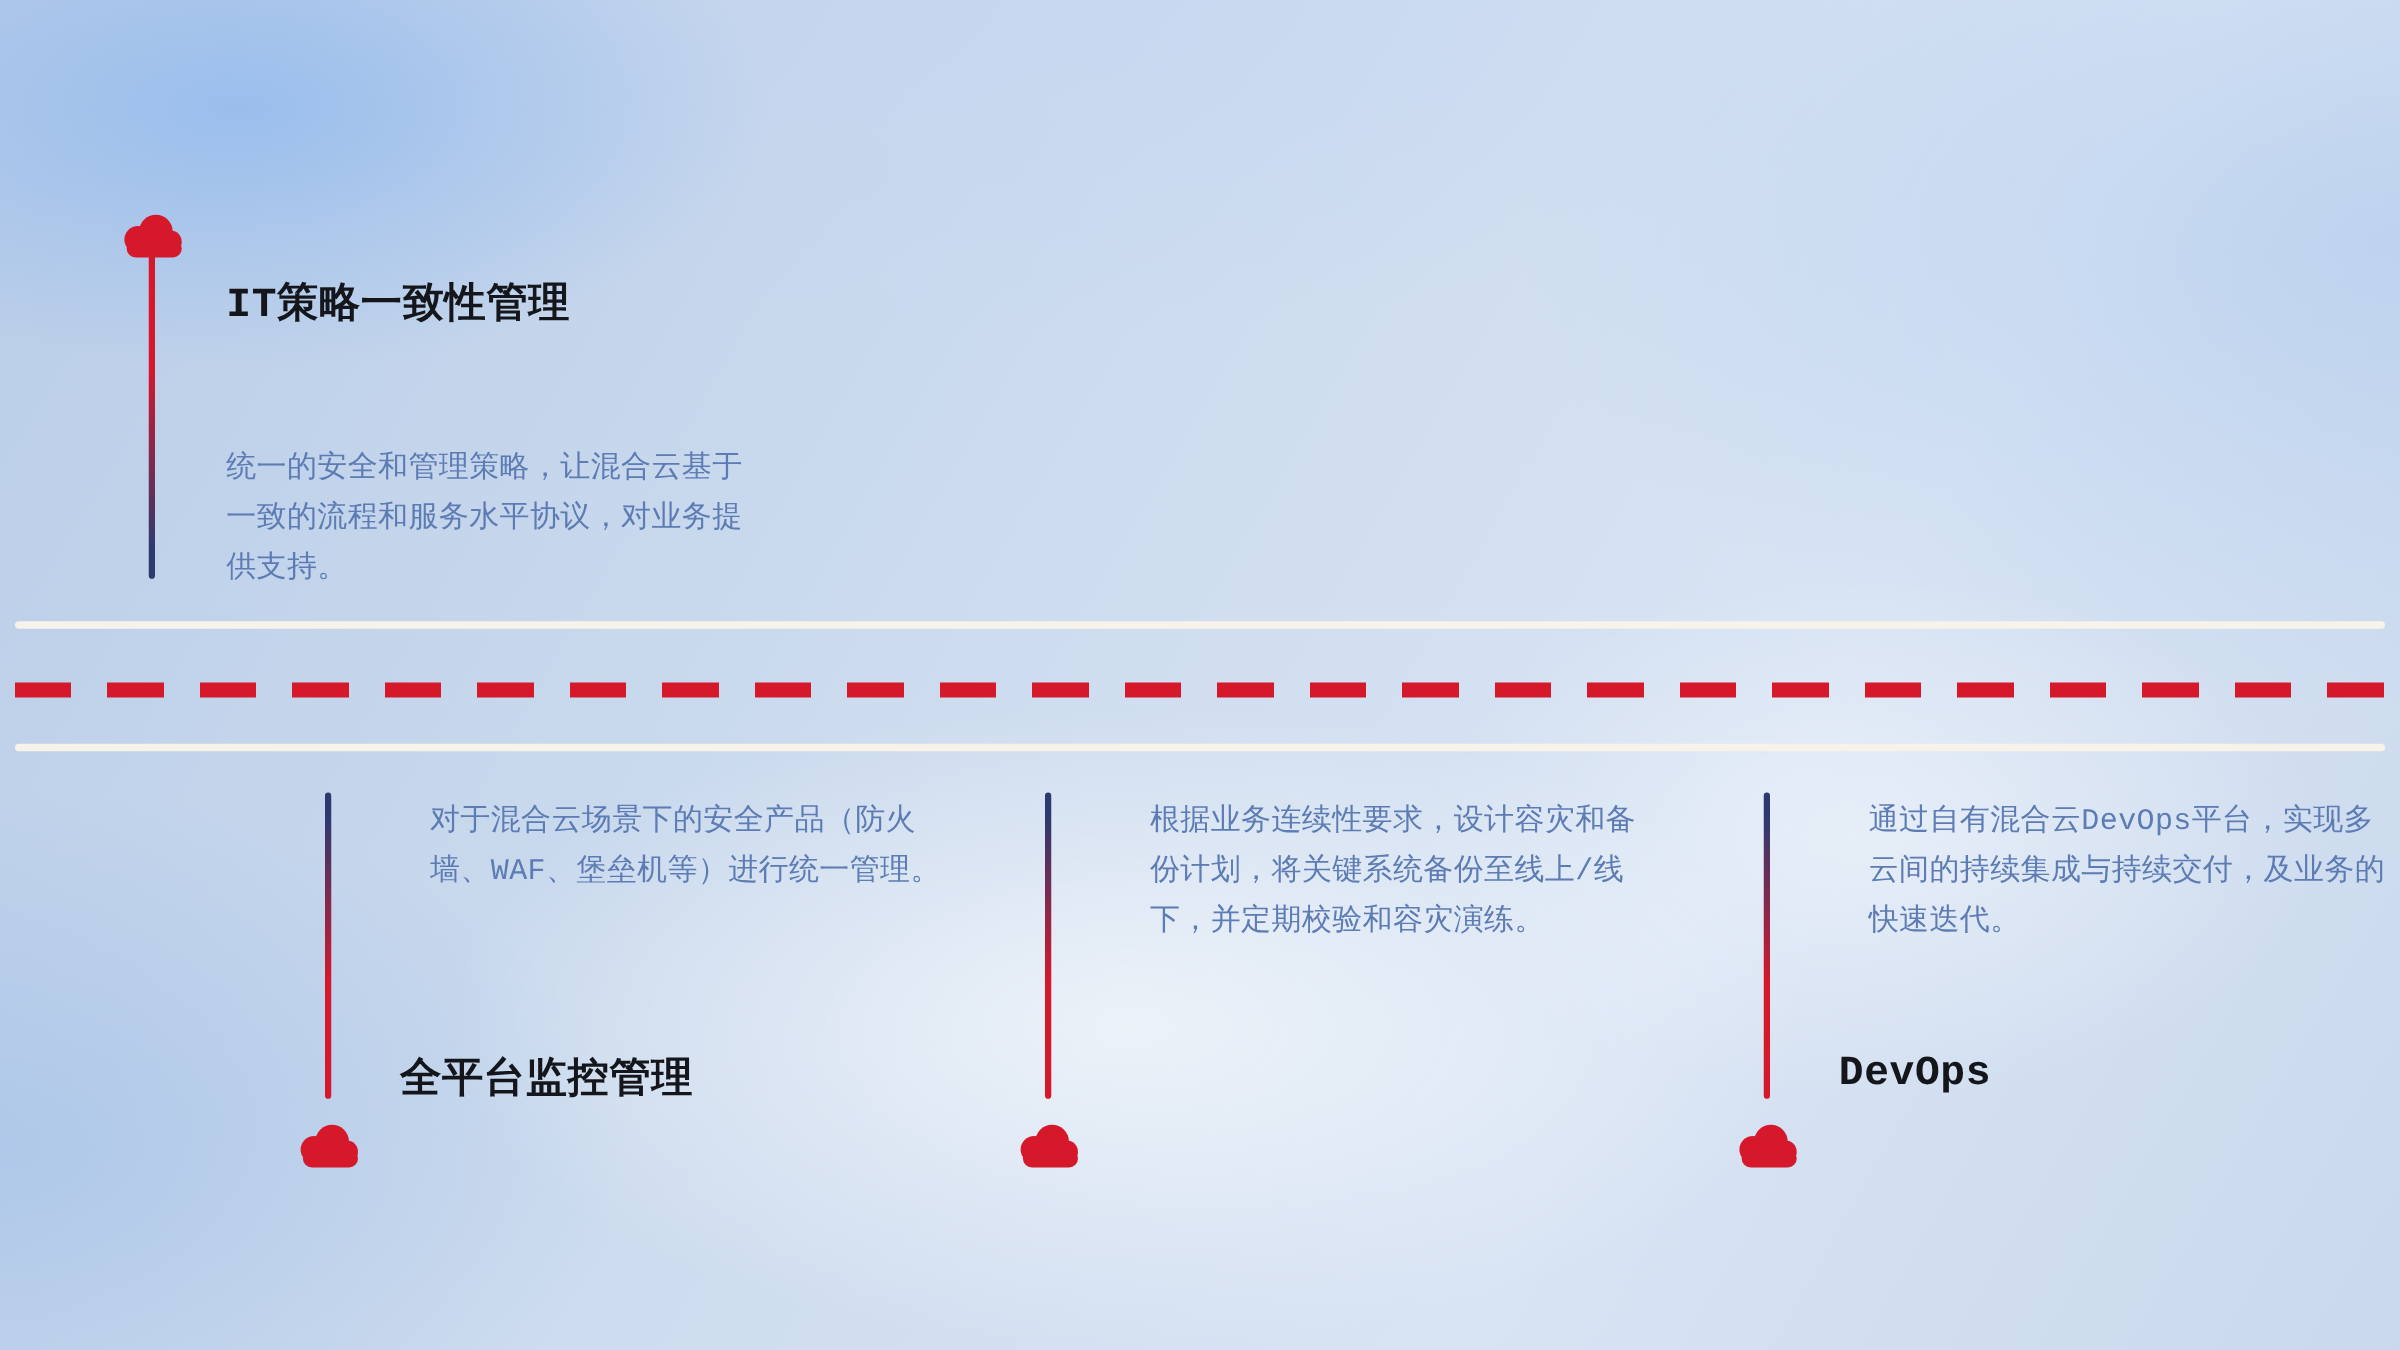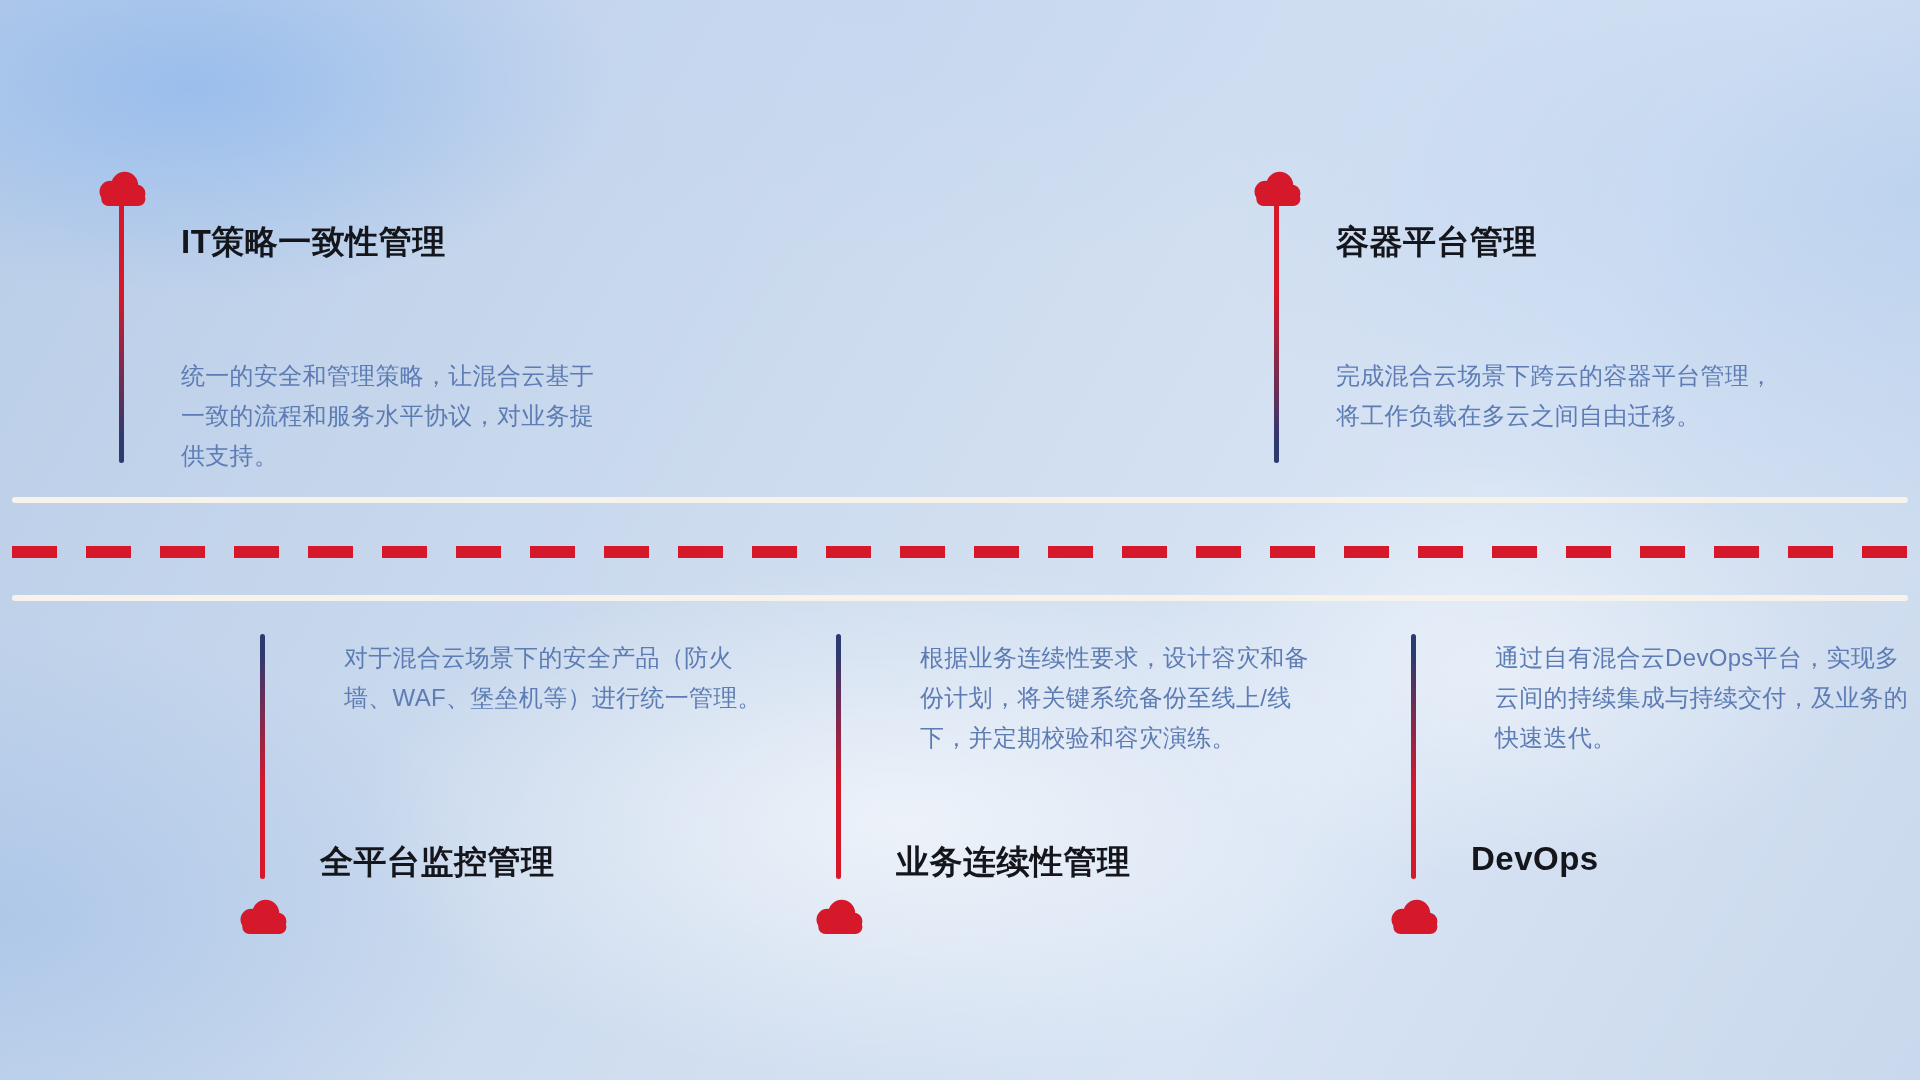--- a/index.html
+++ b/index.html
@@ -34,21 +34,21 @@
   }
   .road-line.upper{top:497px;}
   .road-line.lower{top:595px;}
   .road-dashes{
     position:absolute;left:12px;right:12px;top:546px;height:12px;
     background:repeating-linear-gradient(90deg,
       var(--accent-red) 0 45px, transparent 45px 74px);
   }
 
   
-  .item{position:absolute;width:480px;}
+  .item{position:absolute;width:480px;font-family:Liberation Mono, monospace;}
   .item .cloud{position:absolute;width:54px;height:40px;display:block;}
   .item .cloud svg{width:100%;height:100%;fill:var(--accent-red);}
   .item .stem{position:absolute;width:5px;border-radius:3px;}
   .item h2{
     position:absolute;color:var(--title-text);
     font-size:33px;font-weight:700;letter-spacing:.5px;white-space:nowrap;
   }
   .item p{
     position:absolute;color:var(--desc-text);
     font-size:24px;line-height:40px;letter-spacing:.3px;
@@ -99,33 +99,20 @@
           <circle cx="46" cy="27" r="10"></circle>
           <rect x="7" y="25" width="49" height="16" rx="8"></rect>
         </svg>
     </span>
     <div class="stem"></div>
     <h2>IT策略一致性管理</h2>
     <p>统一的安全和管理策略，让混合云基于一致的流程和服务水平协议，对业务提供支持。</p>
   </div>
 
 
-  <div class="item top t3">
-    <span class="cloud">
-      <svg viewBox="0 0 60 42">
-          <circle cx="17" cy="25" r="12"></circle>
-          <circle cx="33" cy="18" r="15"></circle>
-          <circle cx="46" cy="27" r="10"></circle>
-          <rect x="7" y="25" width="49" height="16" rx="8"></rect>
-        </svg>
-    </span>
-    <div class="stem"></div>
-    <h2>容器平台管理</h2>
-    <p>完成混合云场景下跨云的容器平台管理，将工作负载在多云之间自由迁移。</p>
-  </div>
 
   <div class="item bottom b1">
     <div class="stem"></div>
     <span class="cloud">
       <svg viewBox="0 0 60 42">
           <circle cx="17" cy="25" r="12"></circle>
           <circle cx="33" cy="18" r="15"></circle>
           <circle cx="46" cy="27" r="10"></circle>
           <rect x="7" y="25" width="49" height="16" rx="8"></rect>
         </svg>
@@ -138,21 +125,20 @@
     <div class="stem"></div>
     <span class="cloud">
       <svg viewBox="0 0 60 42">
           <circle cx="17" cy="25" r="12"></circle>
           <circle cx="33" cy="18" r="15"></circle>
           <circle cx="46" cy="27" r="10"></circle>
           <rect x="7" y="25" width="49" height="16" rx="8"></rect>
         </svg>
     </span>
     <p>根据业务连续性要求，设计容灾和备份计划，将关键系统备份至线上/线下，并定期校验和容灾演练。</p>
-    <h2>业务连续性管理</h2>
   </div>
 
   <div class="item bottom b3">
     <div class="stem"></div>
     <span class="cloud">
       <svg viewBox="0 0 60 42">
           <circle cx="17" cy="25" r="12"></circle>
           <circle cx="33" cy="18" r="15"></circle>
           <circle cx="46" cy="27" r="10"></circle>
           <rect x="7" y="25" width="49" height="16" rx="8"></rect>

